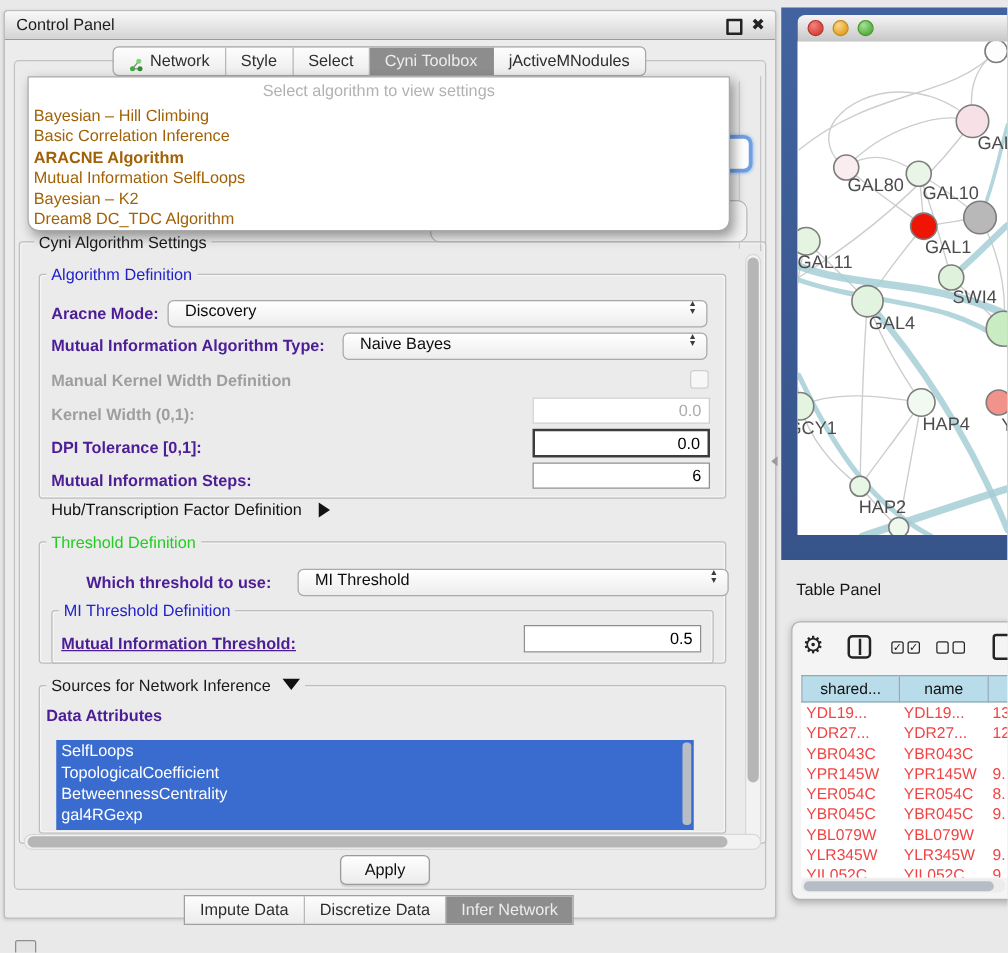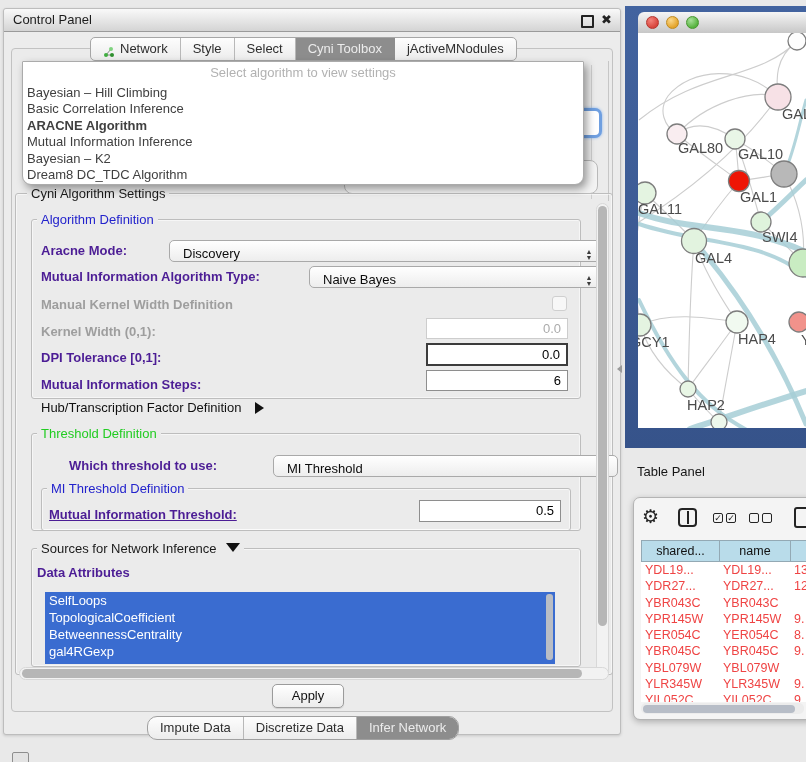--- a/index.html
+++ b/index.html
@@ -32,38 +32,38 @@
   .frag-vline2{left:604px;top:52px;height:140px;width:0;border-left:1px solid #c6c6c6;}
   .frag-combo-focus{left:564px;top:99px;width:28px;height:24px;background:#fff;border:3px solid #6f9fe0;
     border-radius:7px;box-shadow:0 0 3px #86b2ec;}
   .frag-combo-lower{left:340px;top:151px;width:252px;height:32px;background:#f3f3f3;border:1px solid #b9b9b9;border-radius:8px;}
 
   
   .algo-popup{left:18px;top:52px;width:560px;height:122px;background:#fff;border:1px solid #ababab;
     border-radius:1px 1px 9px 9px;box-shadow:3px 4px 9px rgba(0,0,0,.38);z-index:20;}
   .algo-prompt{left:0;right:0;top:3px;text-align:center;color:#b2b2b2;font-size:13px;}
   .algo-items{left:4px;top:23px;right:4px;}
-  .algo-item{height:16.4px;line-height:16.4px;font-size:13px;color:#404040;white-space:nowrap;}
+  .algo-item{height:16.4px;line-height:16.4px;font-size:13px;color:#a16207;white-space:nowrap;}
   .algo-item.bold{font-weight:bold;}
 
   
   .grp{border:1px solid #bdbdbd;border-radius:3px;box-shadow:inset 0 0 0 1px rgba(255,255,255,.55);}
   .grp-title{background:#ebebeb;padding:0 4px;font-size:13px;z-index:3;white-space:nowrap;}
   .blue{color:#2222cc;} .green{color:#22cc22;}
 
   .settings-grp{left:11px;top:184px;width:596px;height:480px;}
   .algodef-grp{left:27px;top:210px;width:548px;height:178px;}
   .thresh-grp{left:27px;top:424px;width:548px;height:96px;}
   .mit-grp{left:37px;top:479px;width:528px;height:41px;}
   .sources-grp{left:27px;top:539px;width:548px;height:117px;}
 
   .lbl{font-weight:bold;font-size:13px;color:#4c1d95;white-space:nowrap;}
   .dis{color:#9e9e9e;}
-  .combo{display:flex;align-items:flex-end;background:linear-gradient(#ffffff,#ededed);
-    border:1px solid #a9a9a9;border-radius:5px;height:22px;box-sizing:border-box;margin-left:35px;}
+  .combo{display:flex;align-items:flex-start;background:linear-gradient(#ffffff,#ededed);
+    border:1px solid #a9a9a9;border-radius:5px;height:22px;box-sizing:border-box;}
   .combo-text{flex:1;padding-left:13px;font-size:13px;color:#0c0c0c;white-space:nowrap;overflow:hidden;}
   .stepper{width:18px;text-align:center;color:#3c3c3c;font-size:7px;line-height:6px;padding-right:2px;}
   .field{box-sizing:border-box;background:#fff;text-align:right;padding-right:6px;font-size:13px;line-height:19px;}
   .f-dis{border:1px solid #cdcdcd;color:#ababab;}
   .f-strong{border:2px solid #3c3c3c;color:#000;}
   .f-norm{border:1px solid #8e8e8e;color:#000;}
   .checkbox{width:15px;height:15px;border:1px solid #cfcfcf;border-radius:3px;background:#f7f7f7;box-sizing:border-box;}
 
   .expander-tri{display:inline-block;width:0;height:0;border-top:6px solid transparent;border-bottom:6px solid transparent;
     border-left:9px solid #111;margin-left:10px;vertical-align:-2px;}
@@ -77,21 +77,21 @@
   .vscroll-track{left:592px;top:194px;width:13px;height:474px;background:#f2f2f2;border:1px solid #d8d8d8;border-radius:7px;box-sizing:border-box;}
   .vscroll-thumb{left:594px;top:197px;width:9px;height:420px;background:#b6b6b6;border-radius:5px;}
   .hscroll-track{left:15px;top:658px;width:590px;height:13px;background:#f2f2f2;border:1px solid #d8d8d8;border-radius:7px;box-sizing:border-box;}
   .hscroll-thumb{left:18px;top:660px;width:560px;height:9px;background:#b6b6b6;border-radius:5px;}
 
   .apply-btn{left:268px;top:675px;width:70px;height:22px;border:1px solid #9b9b9b;border-radius:5px;
     background:linear-gradient(#ffffff,#ebebeb);text-align:center;line-height:21px;font-size:13px;color:#111;
     box-shadow:0 1px 1px rgba(0,0,0,.12);}
 
   .bottom-tabbar{left:143px;top:707px;height:22px;display:flex;background:linear-gradient(#fdfdfd,#ececec);
-    border:1px solid #a0a0a0;border-radius:10px;overflow:hidden;z-index:5;}
+    border:1px solid #a0a0a0;border-radius:0;overflow:hidden;z-index:5;}
 
   
   .desktop-blue{left:625px;top:6px;width:181px;height:442px;background:linear-gradient(#42639f,#36538a);}
   .net-titlebar{left:638px;top:12px;width:168px;height:21px;background:linear-gradient(#f5f5f5,#c7c7c7);
     border-bottom:1px solid #7f7f7f;border-radius:6px 0 0 0;}
   .tl{width:13px;height:13px;border-radius:50%;top:4px;}
   .tl-red{left:8px;background:radial-gradient(circle at 35% 30%,#f4837b,#d8453c 70%);border:1px solid #b4352d;box-sizing:border-box;}
   .tl-yellow{left:28px;background:radial-gradient(circle at 35% 30%,#fbd88a,#e4a42b 70%);border:1px solid #c08a1e;box-sizing:border-box;}
   .tl-green{left:48px;background:radial-gradient(circle at 35% 30%,#a8e09a,#57b33f 70%);border:1px solid #47962f;box-sizing:border-box;}
   .net-canvas{left:638px;top:33px;width:168px;height:395px;background:#fff;overflow:hidden;}
@@ -259,21 +259,21 @@
     <span>Infer Network</span>
   </div>
     </div>
 
   <div class="abs algo-popup">
     <div class="abs algo-prompt">Select algorithm to view settings</div>
     <div class="abs algo-items">
         <div class="algo-item">Bayesian – Hill Climbing</div>
         <div class="algo-item">Basic Correlation Inference</div>
         <div class="algo-item bold">ARACNE Algorithm</div>
-        <div class="algo-item">Mutual Information Inference</div>
+        <div class="algo-item">Mutual Information SelfLoops</div>
         <div class="algo-item">Bayesian – K2</div>
         <div class="algo-item">Dream8 DC_TDC Algorithm</div>
       </div>
   </div>
 </div>
 
 <div class="abs desktop-blue"></div>
 
 <div class="abs net-titlebar">
   <div class="abs tl tl-red"></div>

